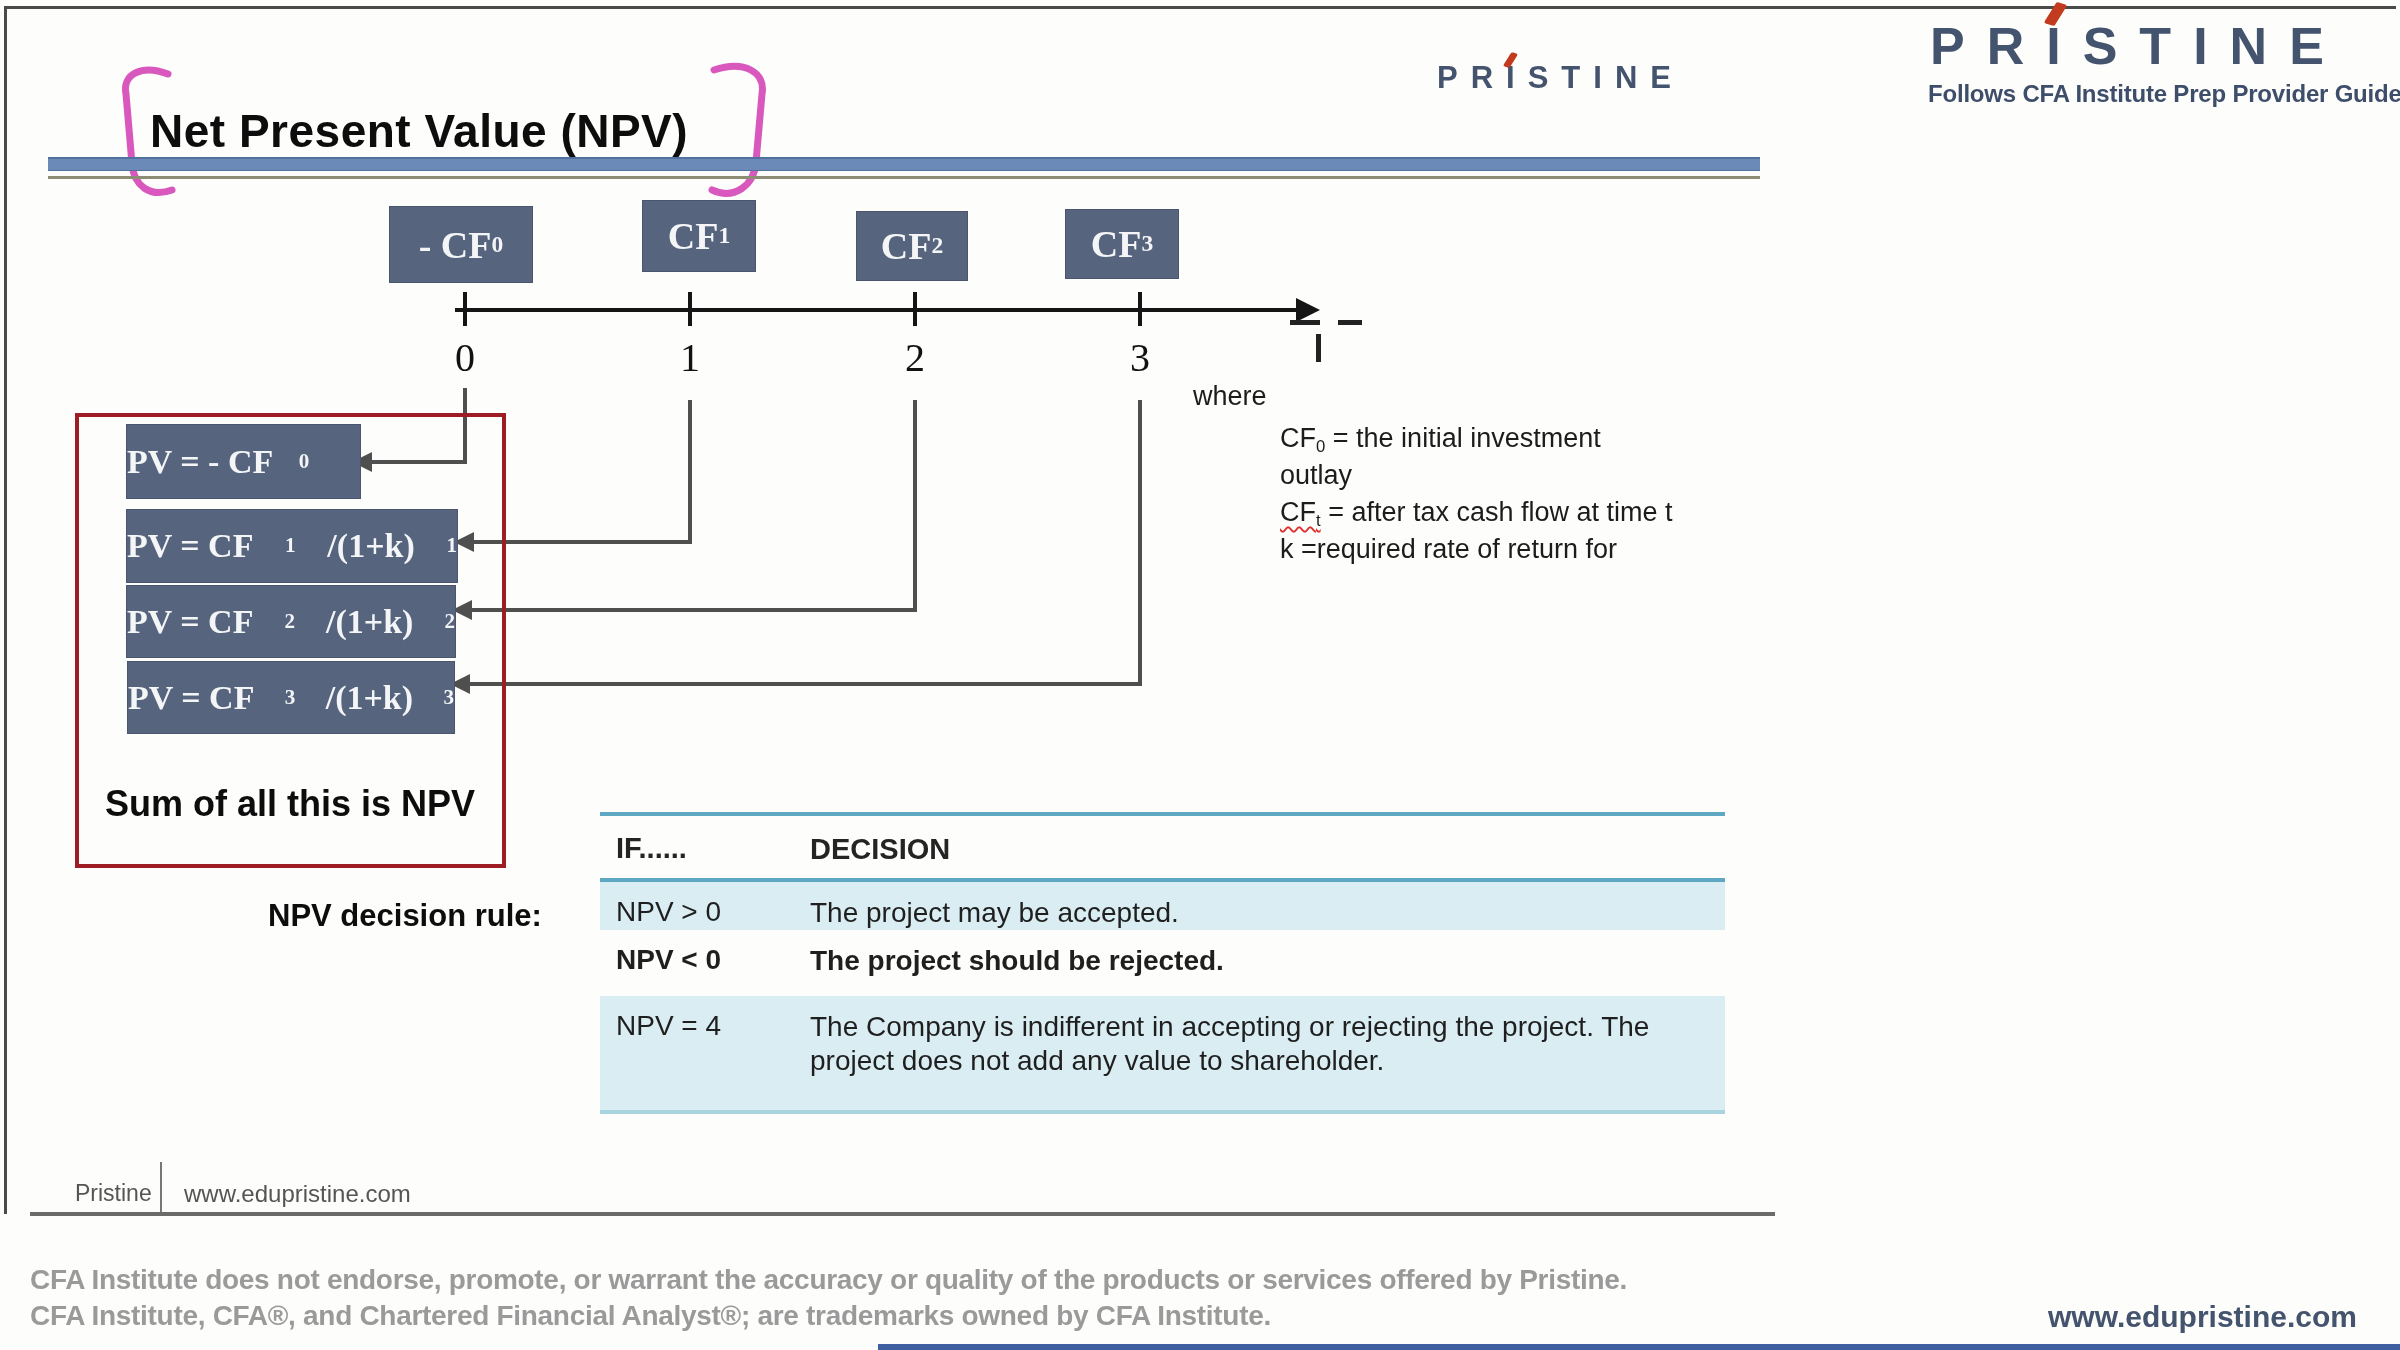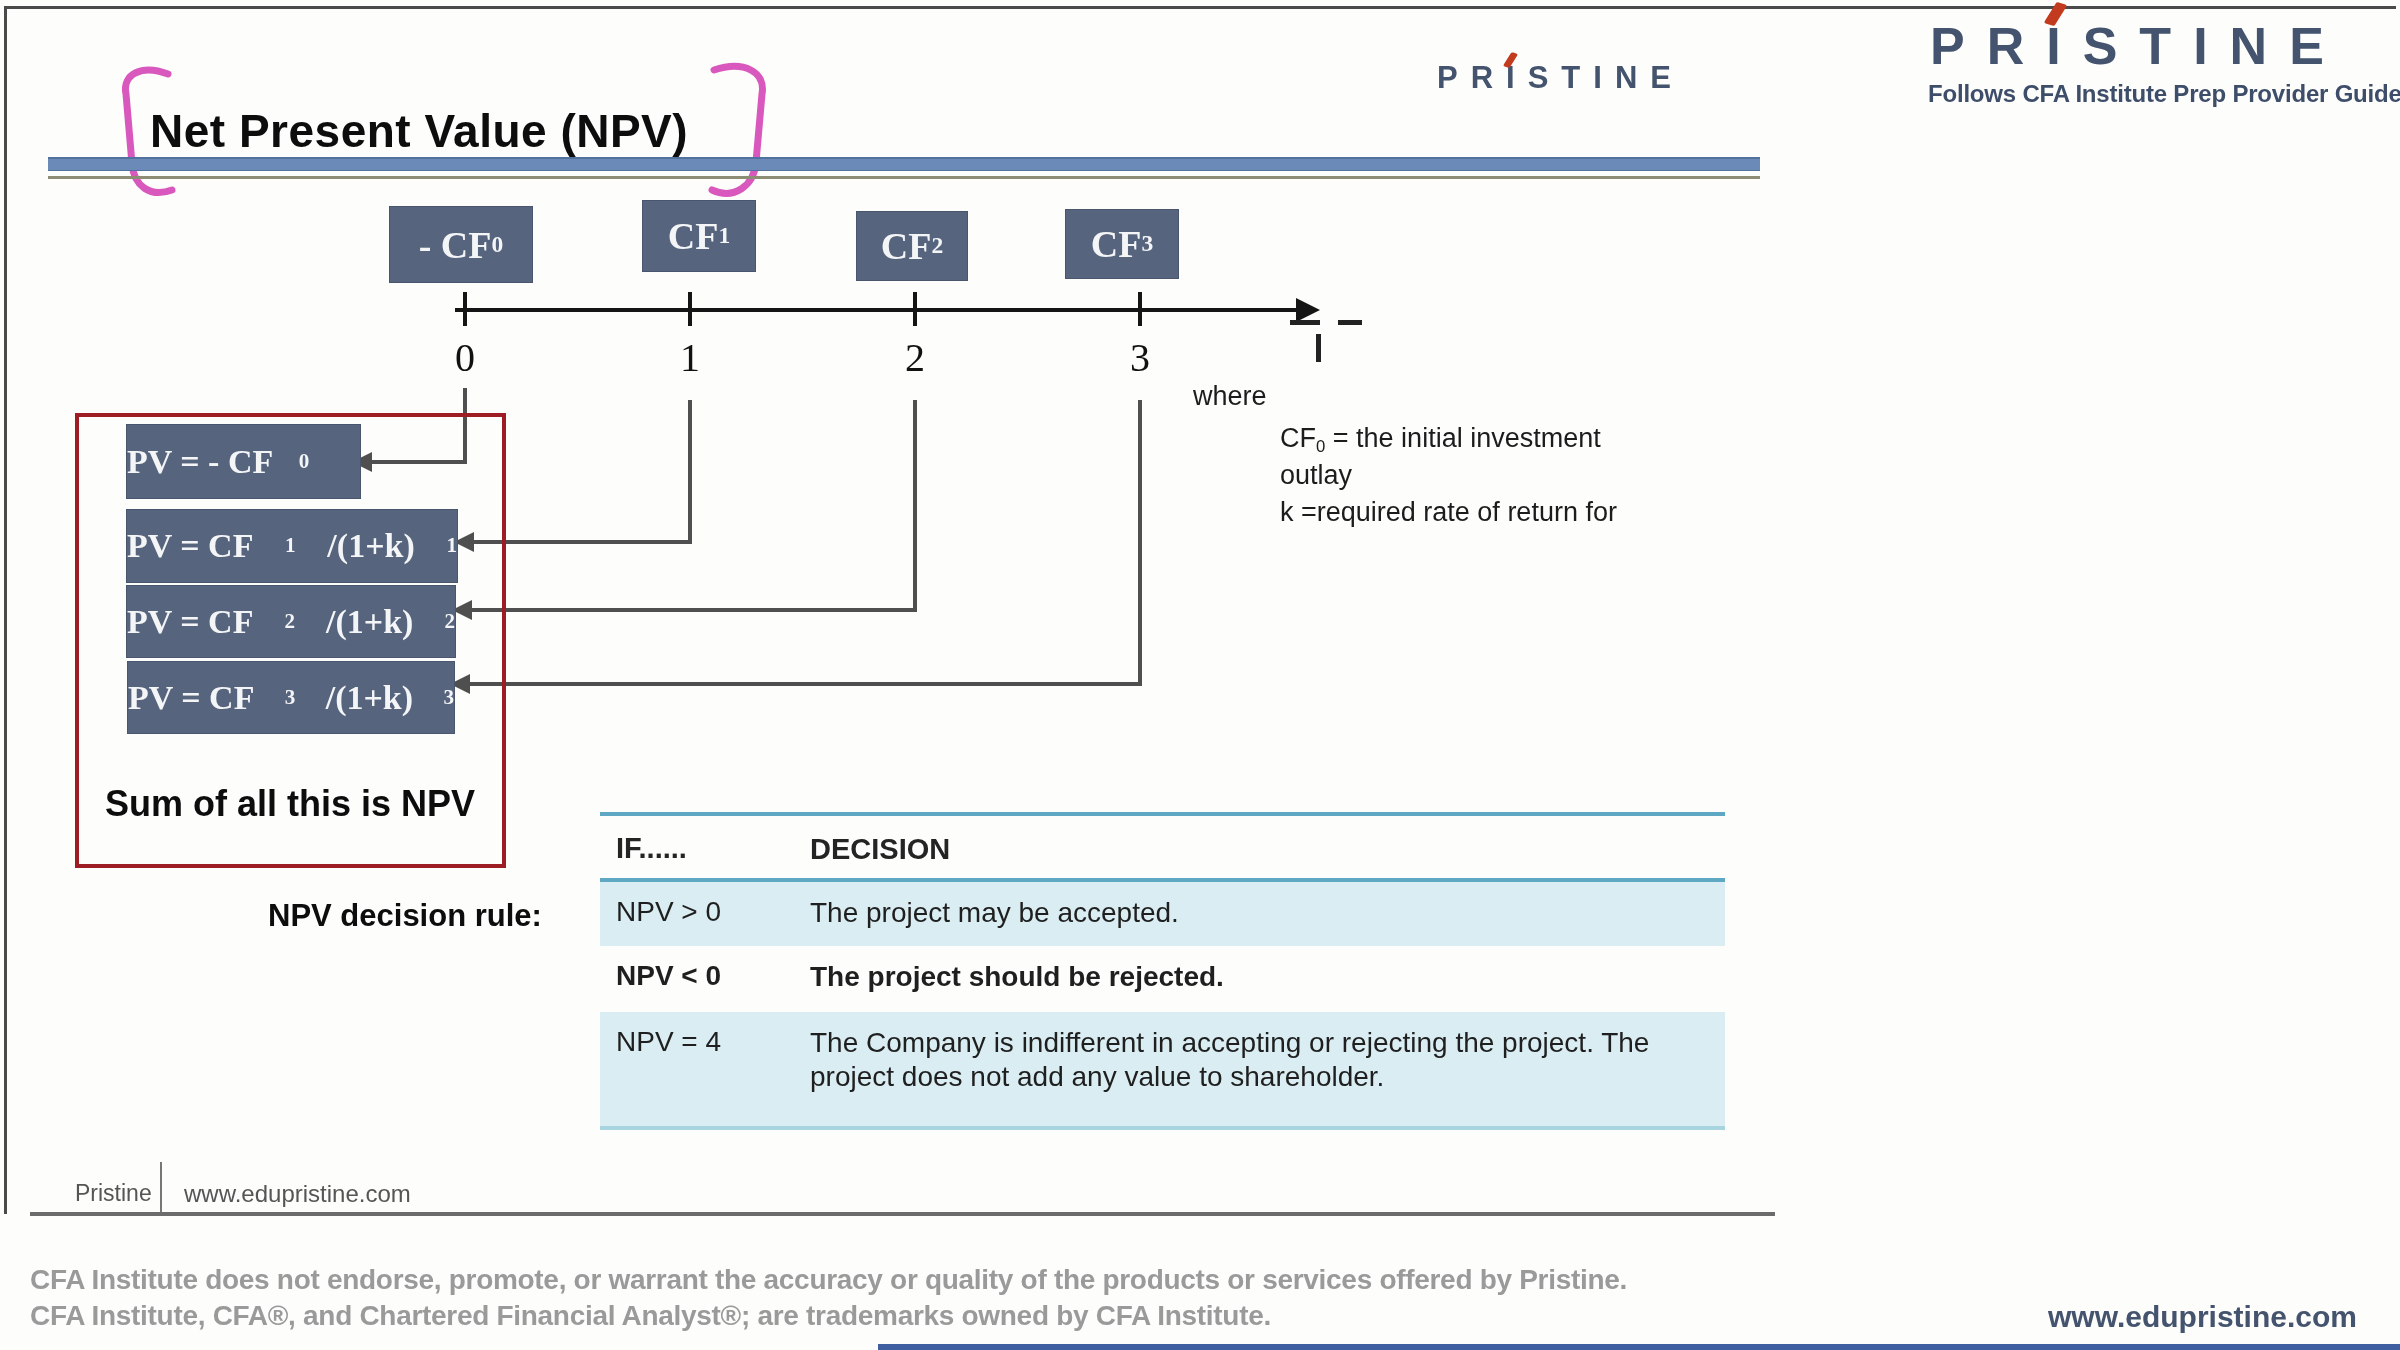--- a/index.html
+++ b/index.html
@@ -180,33 +180,34 @@
       <span>/(1+k)</span>
       <span class="sup">3</span>
   </div>
 
   <div class="sum-note">Sum of all this is NPV</div>
 
   <div class="where-label">where</div>
   <div class="where-lines">
     <div><span>CF</span><span class="sub">0</span><span> = the initial investment</span></div>
     <div><span>outlay</span></div>
+    <div><span class="squiggle"><span>CF</span><span class="sub">t</span></span><span> = after tax cash flow at time t</span></div>
     <div><span>k =required rate of return for</span></div>
   </div>
 
   <div class="decision-label">NPV decision rule:</div>
 
   <div class="dtable">
     <div class="t-accent"></div>
     <div class="t-header">
       <span class="cif" style="left:16px;">IF......</span>
       <span class="cdec" style="left:210px;top:16px;">DECISION</span>
     </div>
     <div class="t-accent"></div>
-    <div class="t-row blue" style="height:64px;">
+    <div class="t-row blue" style="height:48px;">
       <span class="cif">NPV &gt; 0</span>
       <span class="cdec">The project may be accepted.</span>
     </div>
     <div class="t-row" style="height:66px;font-weight:bold;">
       <span class="cif">NPV &lt; 0</span>
       <span class="cdec">The project should be rejected.</span>
     </div>
     <div class="t-row blue" style="height:114px;">
       <span class="cif">NPV = 4</span>
       <span class="cdec">The Company is indifferent in accepting or rejecting the project. The project does not add any value to shareholder.</span>

